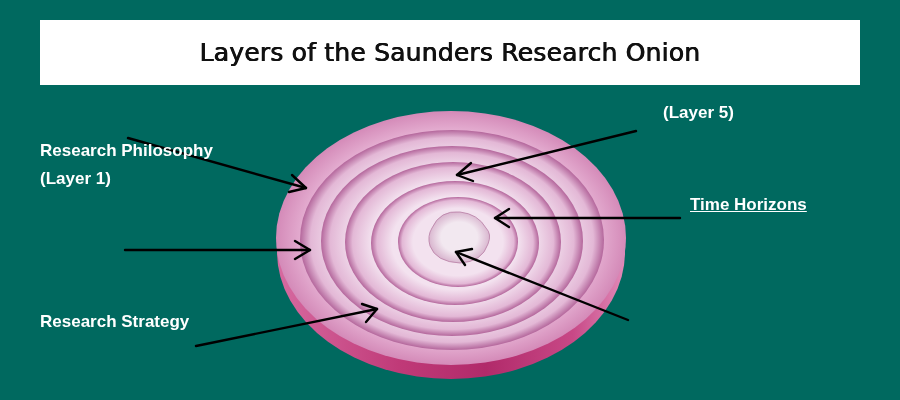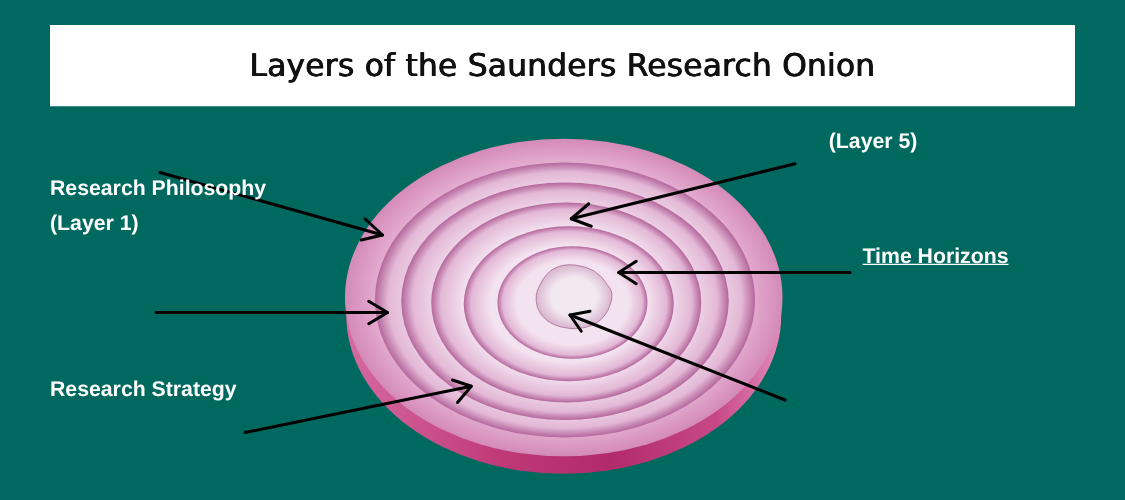--- a/index.html
+++ b/index.html
@@ -102,21 +102,21 @@
     </g>
   </g>
 </svg>
 
 <div class="label" style="left:40px; top:101px;margin-top:36px;">
   <span>Research Philosophy</span>
   <span>(Layer 1)</span>
 </div>
 <div class="label" style="left:40px; top:207px;">
 </div>
-<div class="label" style="left:40px; top:298px;">
+<div class="label" style="left:40px; top:308px;">
   <span>Research Strategy</span>
 </div>
 
 <div class="label" style="left:663px; top:99px;">
   <span>(Layer 5)</span>
 </div>
 <div class="label" style="left:690px; top:191px;text-decoration:underline;">
   <span>Time Horizons</span>
 </div>
 <div class="label" style="left:639px; top:307px;">

